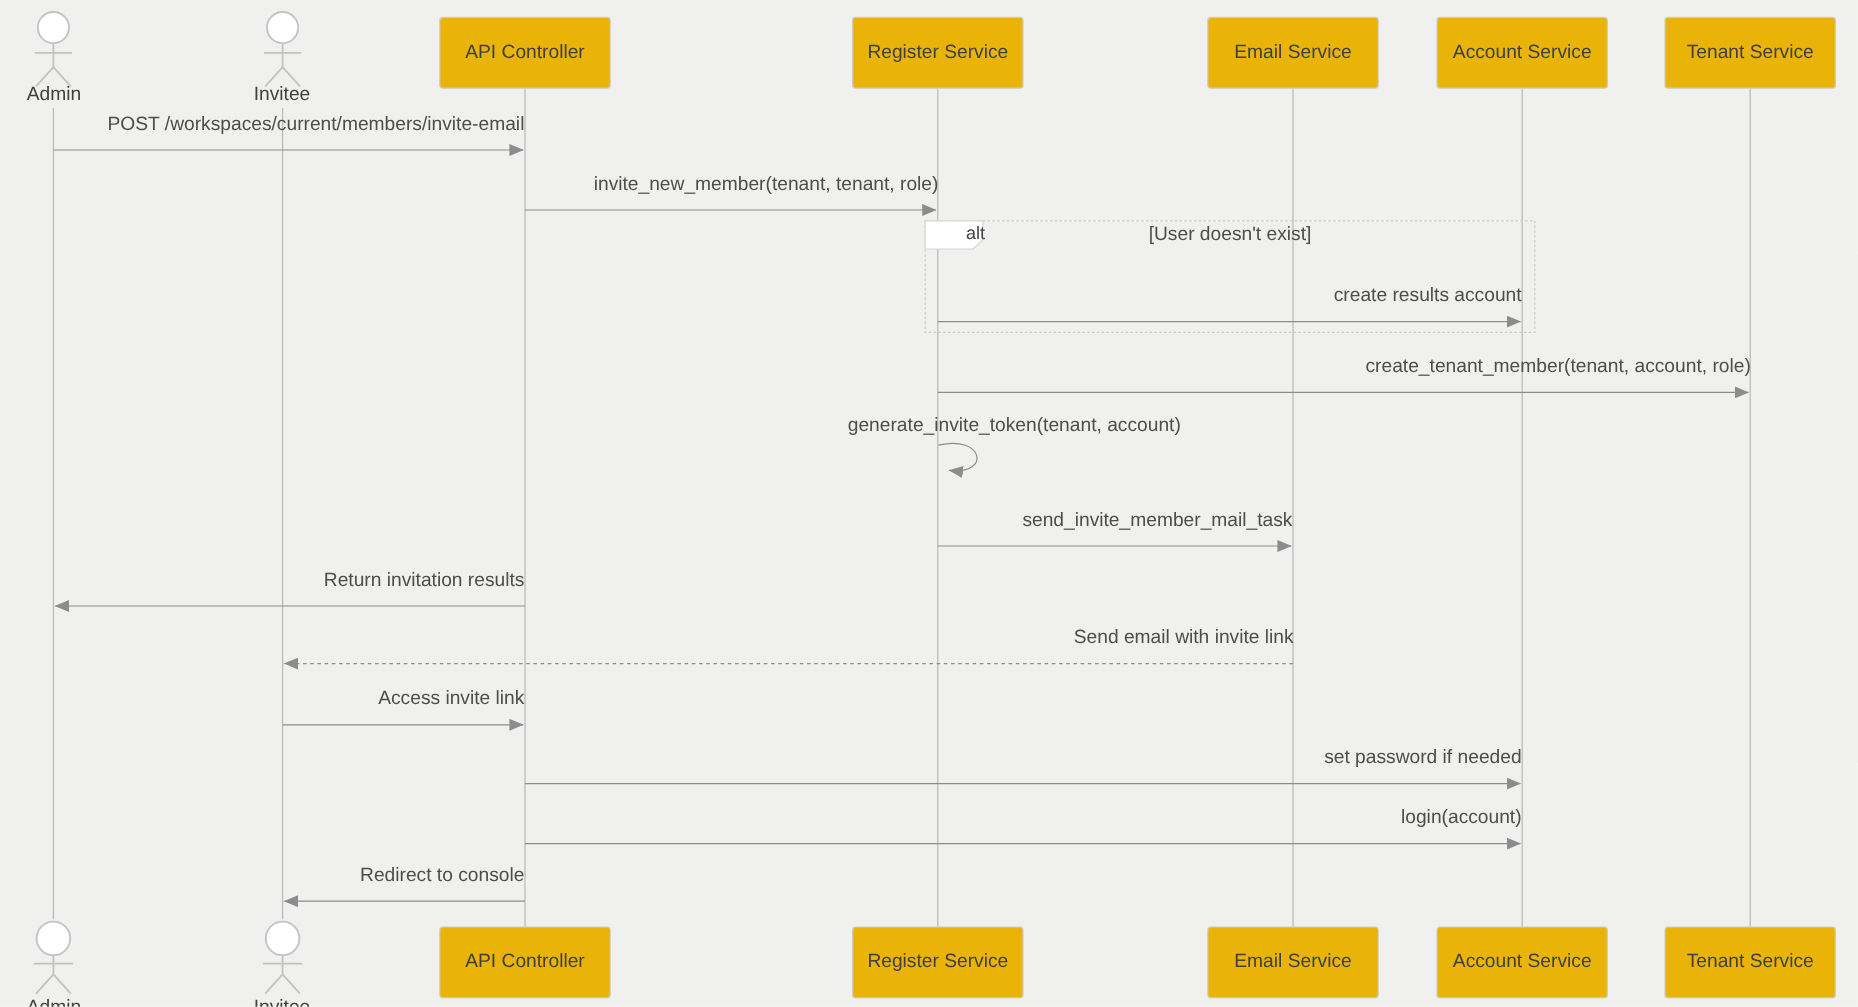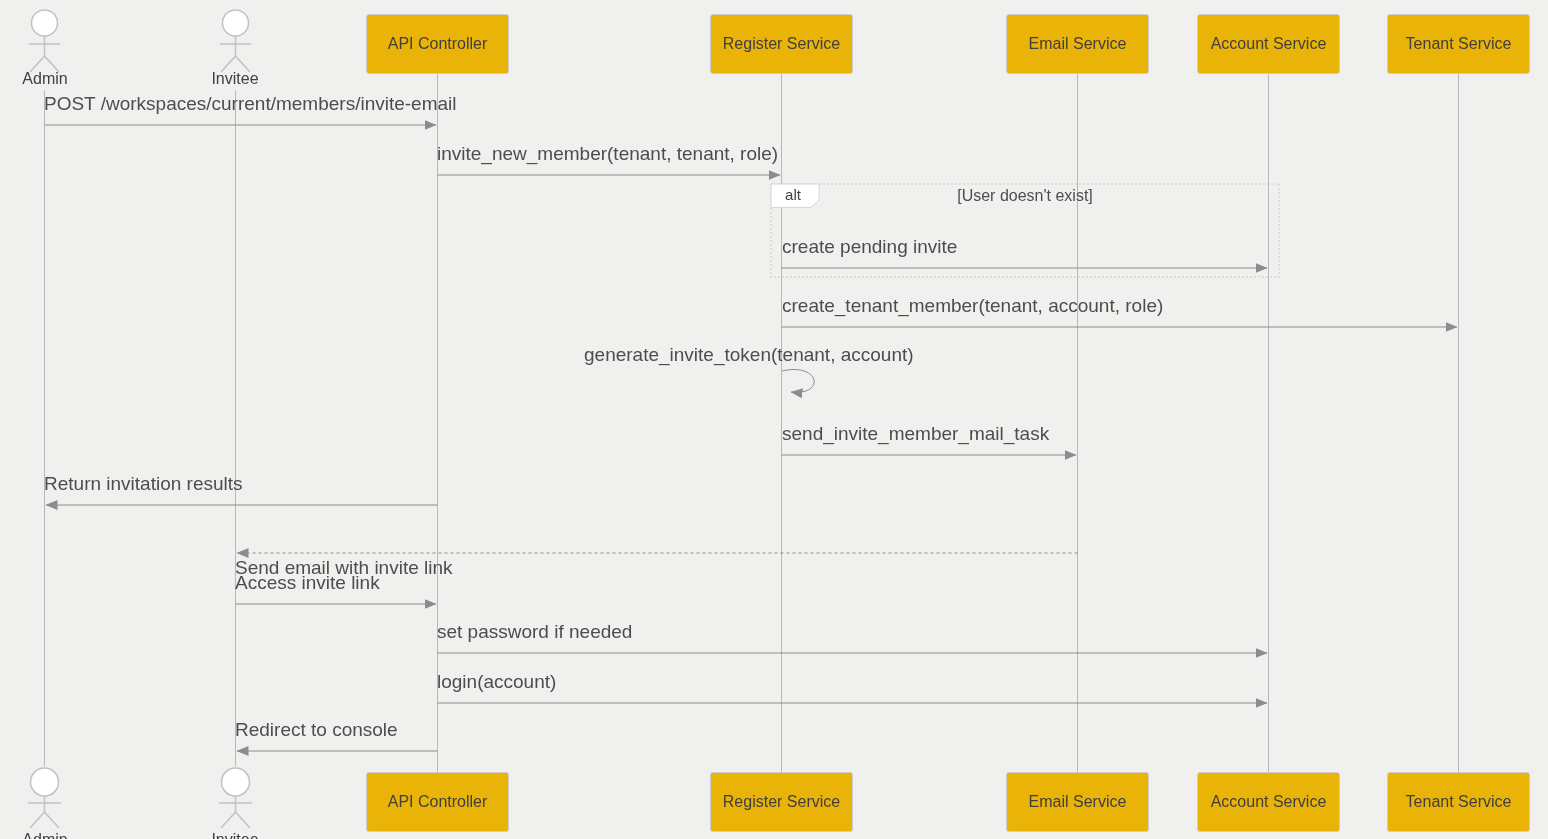--- a/index.html
+++ b/index.html
@@ -30,37 +30,37 @@
     align-items: center;
     justify-content: center;
     font-size: 16px;
     color: #404040;
     white-space: nowrap;
   }
   .msg-label {
     position: absolute;
     height: 20px;
     line-height: 20px;
-    text-align: left;
-    font-size: 19px;
+    text-align: right;
+    font-size: 16px;
     color: #4d4d4d;
     white-space: nowrap;
   }
   .actor-label {
     position: absolute;
     width: 90px;
     height: 20px;
     line-height: 20px;
     text-align: center;
     font-size: 16px;
     color: #404040;
   }
   .frag-tab-label {
     position: absolute;
-    left: 771px;
+    left: 791px;
     top: 185px;
     width: 44px;
     height: 20px;
     line-height: 20px;
     text-align: center;
     font-size: 15px;
     color: #404040;
   }
   .frag-condition {
     position: absolute;
@@ -182,24 +182,24 @@
   <div class="actor-label" style="left:0px; top:69px;">Admin</div>
   <div class="actor-label" style="left:190px; top:69px;">Invitee</div>
   <div class="actor-label" style="left:0px; top:830px;">Admin</div>
   <div class="actor-label" style="left:190px; top:830px;">Invitee</div>
 
   <div class="frag-tab-label">alt</div>
   <div class="frag-condition">[User doesn't exist]</div>
 
   <div class="msg-label" style="left:44px; width:393px; top:94px;">POST /workspaces/current/members/invite-email</div>
   <div class="msg-label" style="left:437px; width:345px; top:144px;">invite_new_member(tenant, tenant, role)</div>
-  <div class="msg-label" style="left:782px; width:486px; top:237px;">create pending invite</div>
+  <div class="msg-label" style="left:782px; width:486px; top:237px;">create results account</div>
   <div class="msg-label" style="left:782px; width:677px; top:296px;">create_tenant_member(tenant, account, role)</div>
   <div class="msg-label" style="left:584px; width:400px; top:345px;">generate_invite_token(tenant, account)</div>
   <div class="msg-label" style="left:782px; width:295px; top:424px;">send_invite_member_mail_task</div>
   <div class="msg-label" style="left:44px; width:393px; top:474px;">Return invitation results</div>
-  <div class="msg-label" style="left:235px; width:843px; top:522px;margin-top:36px;">Send email with invite link</div>
+  <div class="msg-label" style="left:235px; width:843px; top:522px;">Send email with invite link</div>
   <div class="msg-label" style="left:235px; width:202px; top:573px;">Access invite link</div>
   <div class="msg-label" style="left:437px; width:831px; top:622px;">set password if needed</div>
   <div class="msg-label" style="left:437px; width:831px; top:672px;">login(account)</div>
   <div class="msg-label" style="left:235px; width:202px; top:720px;">Redirect to console</div>
 
 </div>
 
 </body></html>

